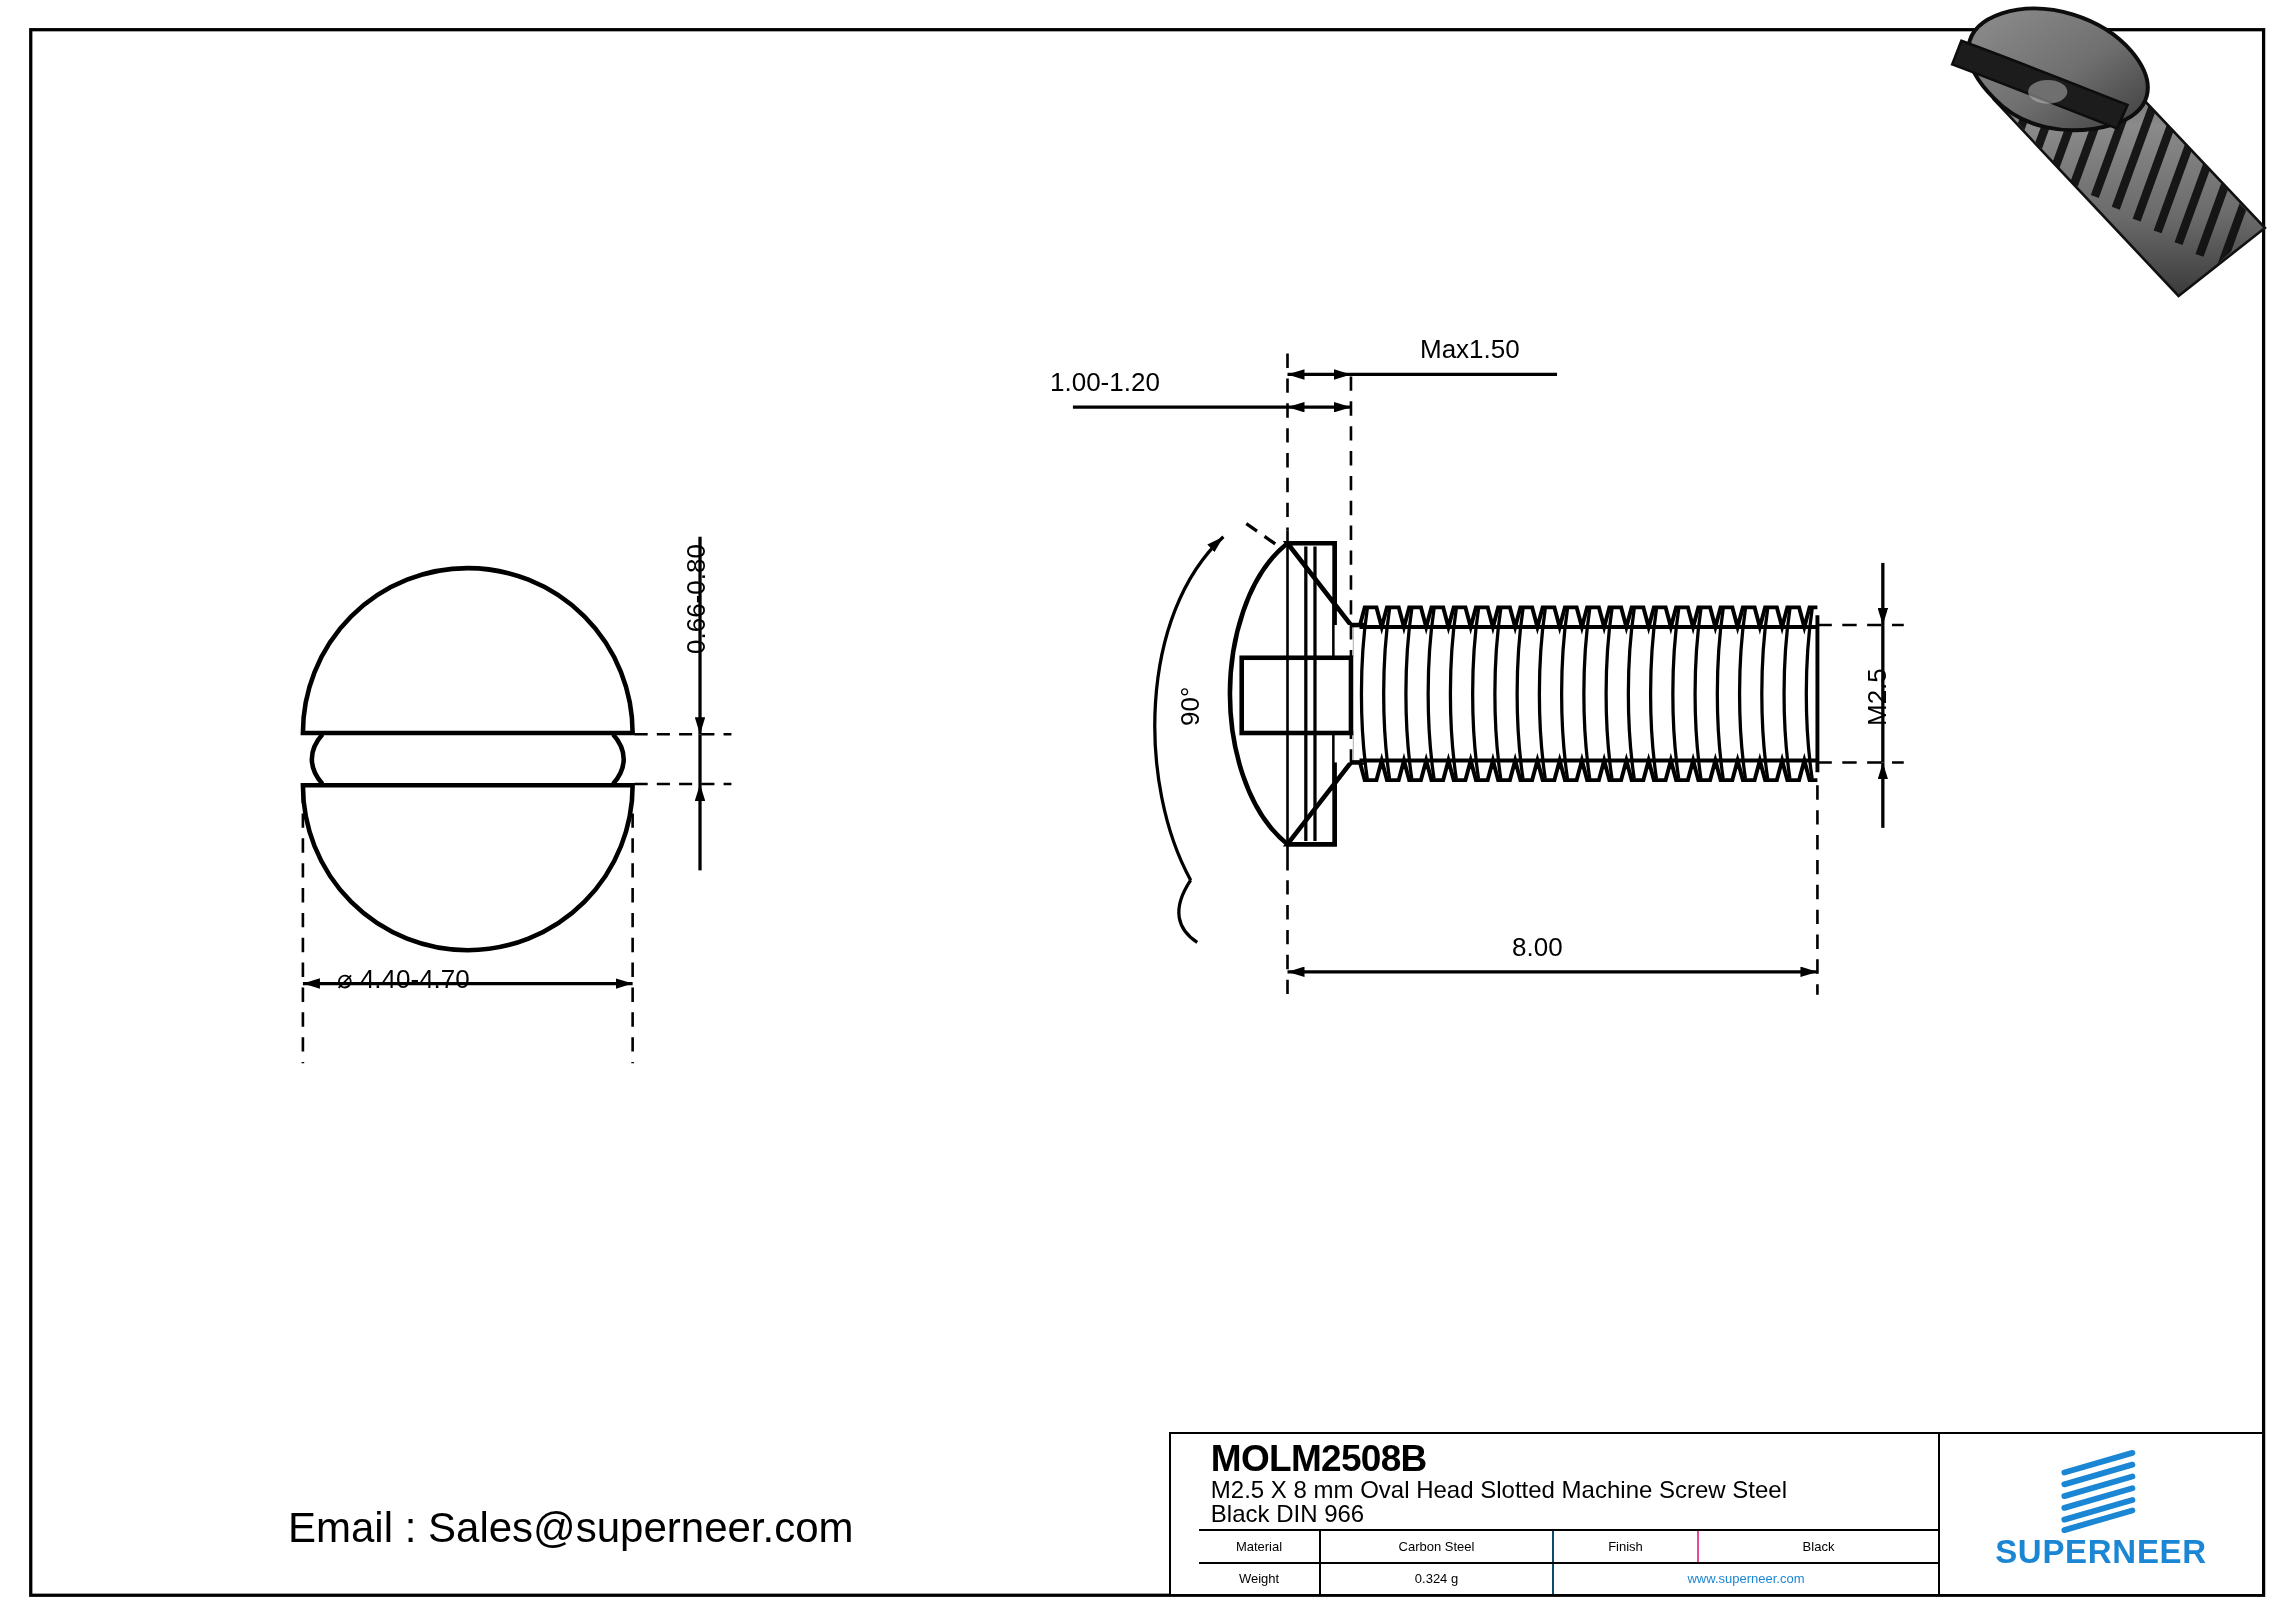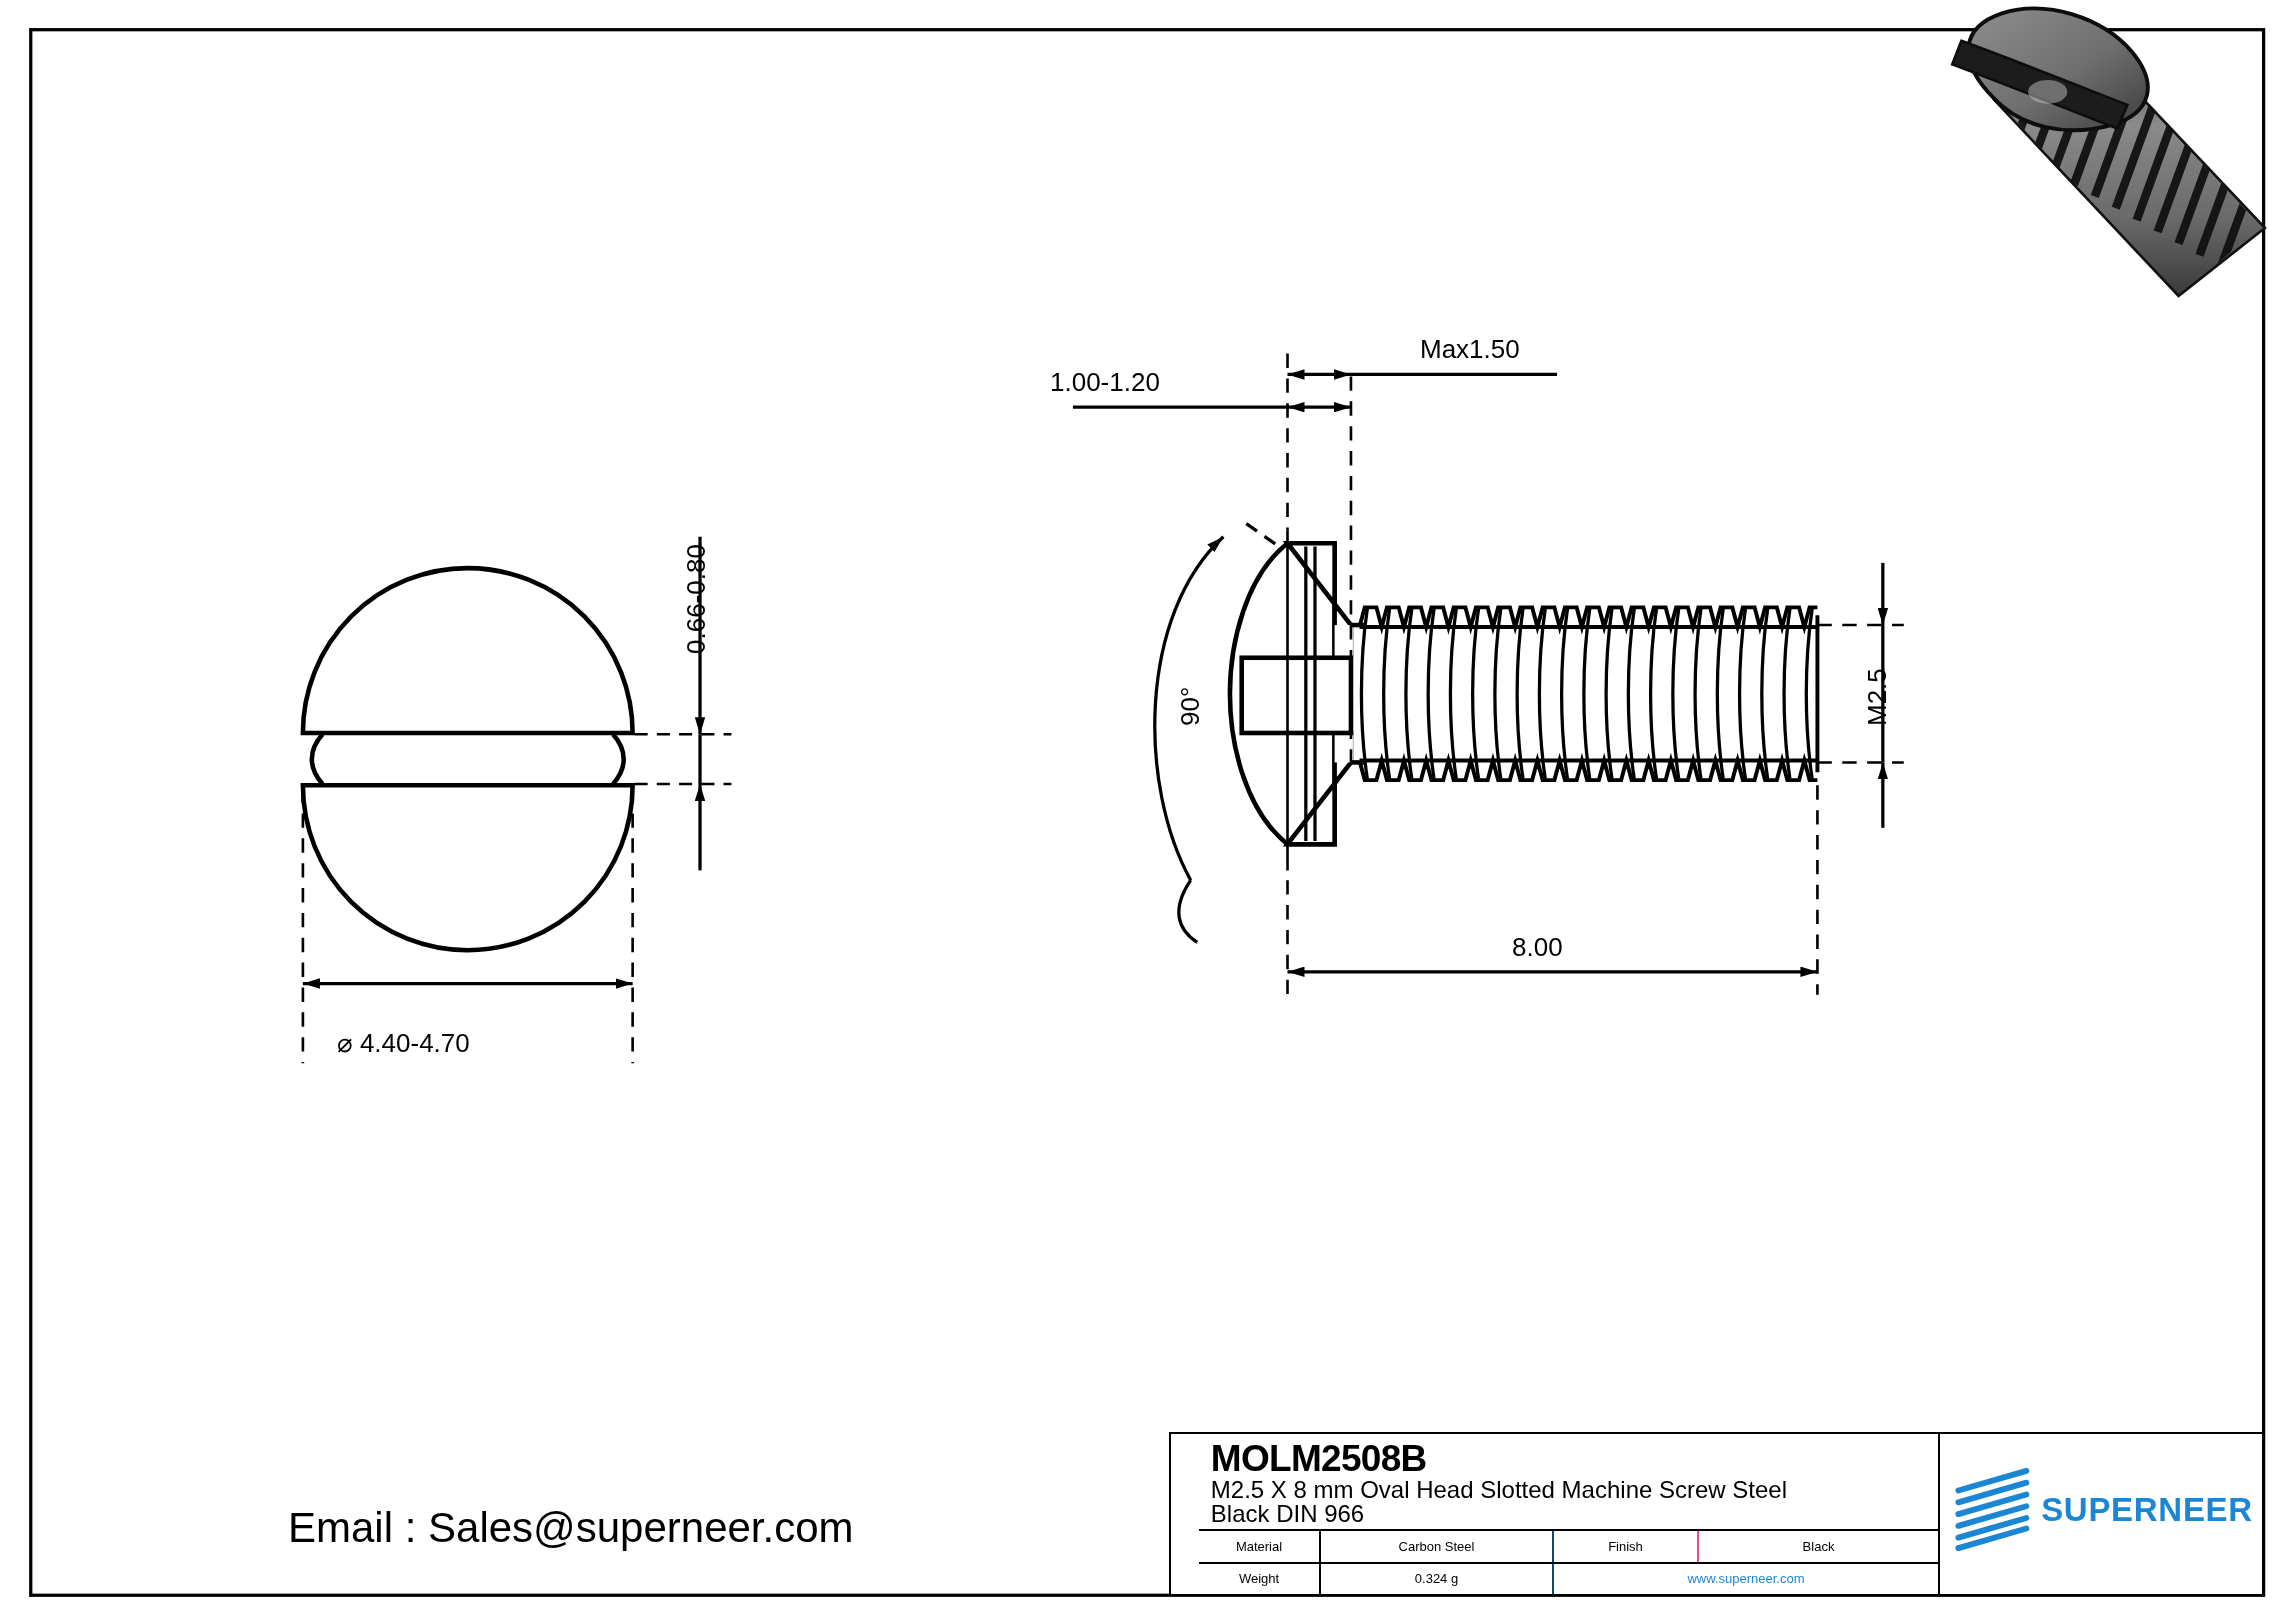--- a/index.html
+++ b/index.html
@@ -87,21 +87,21 @@
   .cell-label  { width: 122px; border-right: 2px solid #000; }
   .cell-value1 { width: 233px; border-right: 2px solid #0c4a6e; }
   .cell-label2 { width: 145px; border-right: 2px solid #ec4899; }
   .cell-value2 { flex: 1; }
   .cell-weight-value { flex: 1; }
   .link-cell { color: #1b87d4; }
   #tb-logo {
     flex: 1;
     border-left: 2px solid #000;
     display: flex;
-    flex-direction: row;
+    flex-direction: column;
     align-items: center;
     justify-content: center;
     padding-bottom: 10px;
     box-sizing: border-box;
   }
   #logo-mark { width: 92px; height: 85px; }
   #logo-word {
     font-size: 33px;
     font-weight: bold;
     color: #1b87d4;
@@ -310,21 +310,21 @@
                C3130,-2 3215,28 3258,78
                C3300,128 3288,172 3230,190
                C3160,210 3090,195 3048,150 Z" fill="url(#headGrad)" stroke="#0d0d0d" stroke-width="6"></path>
 
       <path d="M2998,62 C3080,92 3170,128 3252,160 L3236,196 C3154,164 3064,128 2984,98 Z" fill="#1c1c1c" stroke="#0d0d0d" stroke-width="4"></path>
 
       <ellipse cx="3130" cy="140" rx="30" ry="18" fill="#b4b4b4" opacity="0.55"></ellipse>
     </g>
   </svg>
 
-  <div class="dim-label" style="left:337px; top:1028px;">⌀ 4.40-4.70</div>
+  <div class="dim-label" style="left:337px; top:964px;">⌀ 4.40-4.70</div>
 
   <div class="dim-label rot90" style="left:681px; top:654px;">0.66-0.80</div>
 
   <div class="dim-label" style="left:1050px; top:398px; transform:translateY(-100%);">1.00-1.20</div>
 
   <div class="dim-label" style="left:1420px; top:365px; transform:translateY(-100%);">Max1.50</div>
 
   <div class="dim-label rot90" style="left:1175px; top:726px;">90°</div>
 
   <div class="dim-label rot90" style="left:1862px; top:726px;">M2.5</div>

